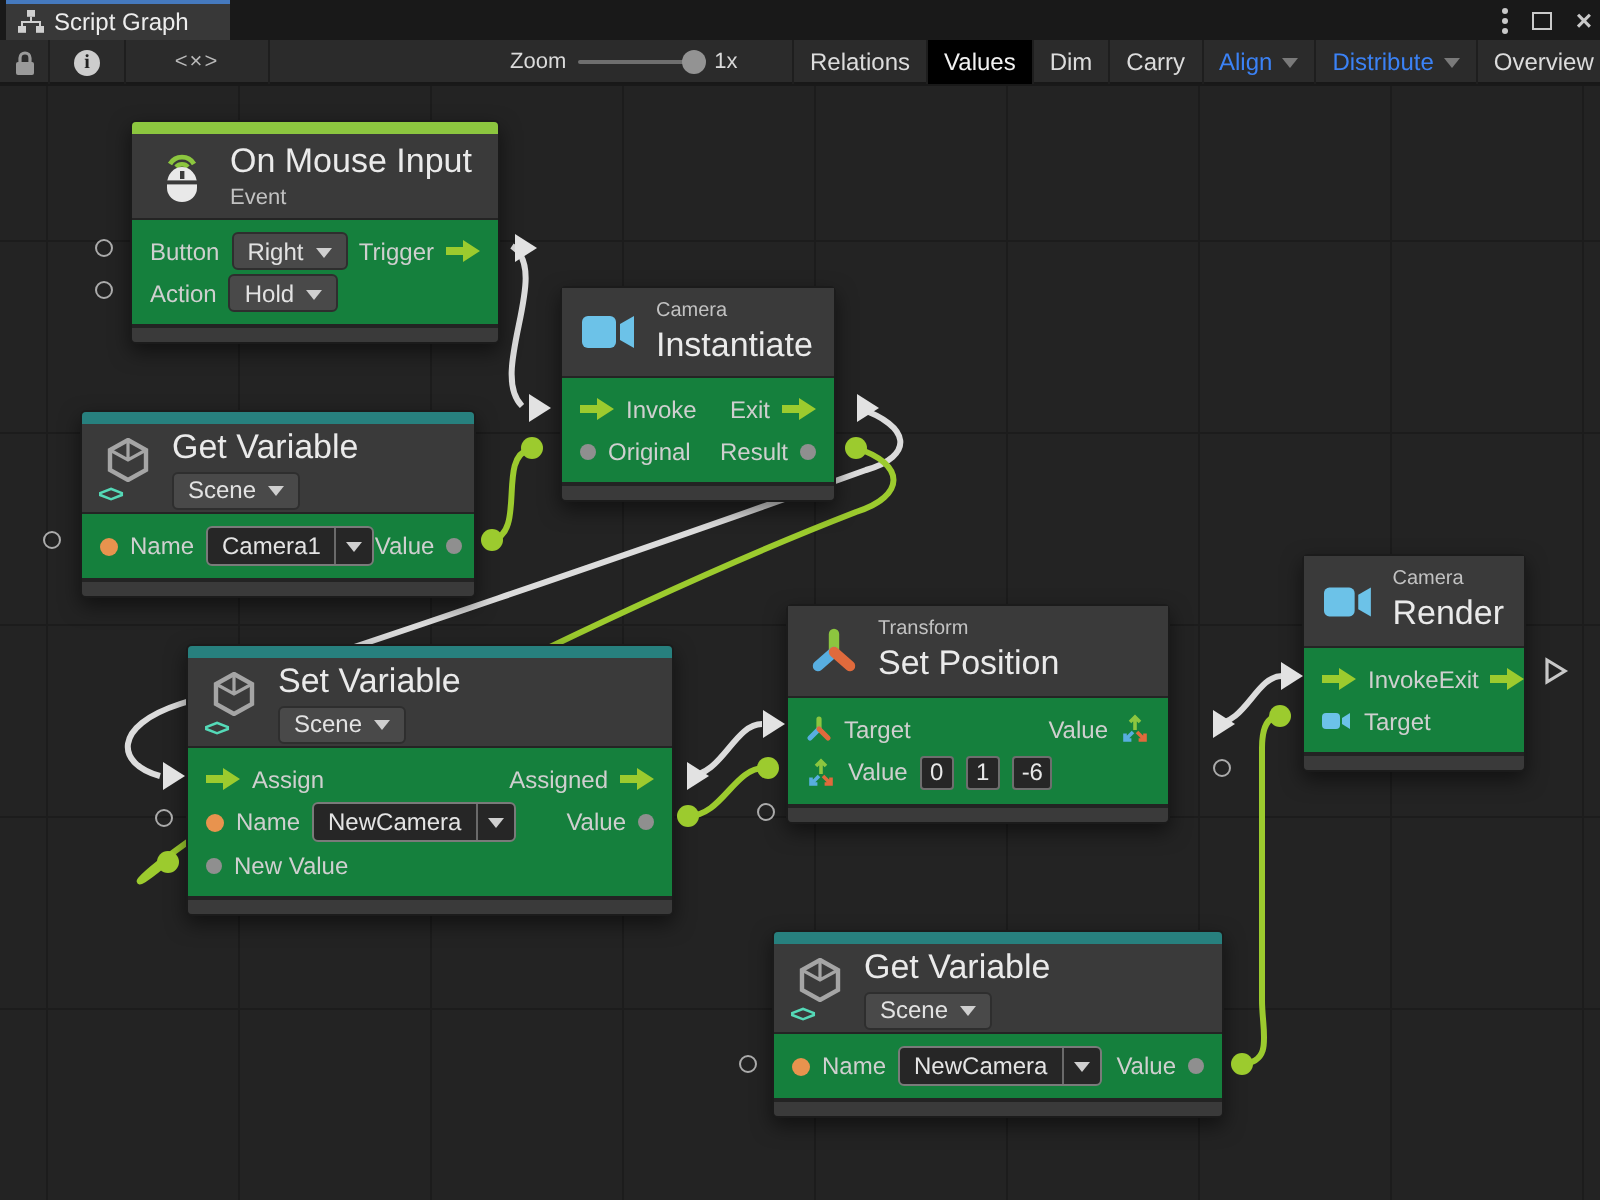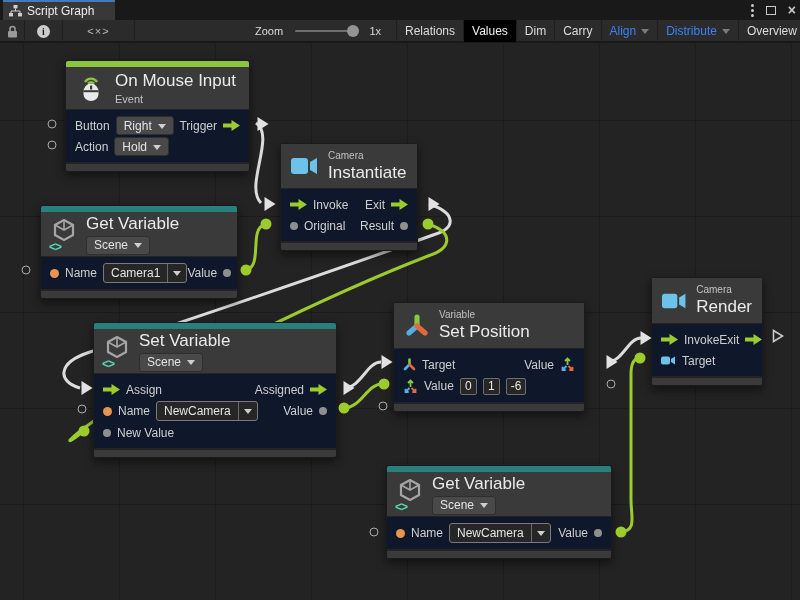--- a/index.html
+++ b/index.html
@@ -20,21 +20,21 @@
 
   
   #toolbar { position:absolute; top:20px; left:0; right:0; height:22px; background:#2B2B2B;
     border-bottom:1px solid #181818; z-index:20; }
   .tseg { position:absolute; top:0; height:22px; display:flex; align-items:center; justify-content:center;
     border-right:1px solid #1E1E1E; color:#C8C8C8; font-size:11px; }
   #seg-lock { left:0; width:25px; }
   #seg-info { left:25px; width:38px; }
   #seg-code { left:63px; width:72px; letter-spacing:1px; color:#B9B9B9; }
   #seg-graph { left:135px; width:120px; border-right:none; justify-content:flex-start; gap:6px; padding-left:6px; color:#DADADA; }
-  #seg-zoom  { left:255px; width:126px; border-right:none; justify-content:space-between; gap:6px; color:#DADADA; }
+  #seg-zoom  { left:255px; width:126px; border-right:none; justify-content:flex-start; gap:6px; color:#DADADA; }
   .zoom-track { position:relative; width:62px; height:2px; background:#6F6F6F; border-radius:1px; }
   .zoom-handle { position:absolute; right:-2px; top:-5px; width:12px; height:12px; background:#939393; border-radius:50%; }
   #toolbar-buttons { position:absolute; left:396px; top:0; right:0; height:22px; display:flex; overflow:hidden; }
   .tbtn { height:22px; display:flex; align-items:center; gap:5px; padding:0 8px; color:#DCDCDC;
     font-size:12px; border-left:1px solid #1E1E1E; white-space:nowrap; }
   .tbtn.active { background:#000000; color:#F2F2F2; }
   .tbtn.disabled { color:#3b82f6; }
   .caret { width:0; height:0; border:4px solid transparent; border-top:5px solid #CFCFCF; margin-top:5px; }
   .caret.dis { border-top-color:#7A7A7A; }
   .info-circle { width:13px; height:13px; border-radius:50%; background:#CDCDCD; color:#222;
@@ -53,21 +53,21 @@
   .node { position:absolute; z-index:3; background:#2C2C2C; border:1px solid #1B1B1B; border-radius:3px;
     box-shadow:0 4px 10px rgba(0,0,0,.5); }
   .colorbar { height:6px; border-radius:2px 2px 0 0; }
   .colorbar.teal { background:#27807E; }
   .colorbar.green { background:#8CC63F; }
   .nhead { background:#3A3A3A; display:flex; align-items:center; gap:9px; padding:5px 10px; }
   .nhead .tcol { display:flex; flex-direction:column; justify-content:center; gap:2px; }
   .ncat { color:#C2C2C2; font-size:10px; }
   .ntitle { color:#EAEAEA; font-size:17px; }
   .nsub { color:#C2C2C2; font-size:11px; }
-  .nbody { background:#0f172a; border-top:1px solid #242424; padding:5px 9px; }
+  .nbody { background:#15803d; border-top:1px solid #242424; padding:5px 9px; }
   .nfoot { height:9px; background:#3A3A3A; border-top:2px solid #232323; border-radius:0 0 2px 2px; }
   .row { display:flex; align-items:center; justify-content:space-between; height:21px; }
   .row.tall { height:22px; }
   .rl, .rr { display:flex; align-items:center; gap:6px; }
   .lab { color:#CFCFCF; font-size:12px; white-space:nowrap; }
   .dot-gray { width:8px; height:8px; border-radius:50%; background:#8F8F8F; }
   .dot-orange { width:9px; height:9px; border-radius:50%; background:#E8934E; }
 
   .dd { display:inline-flex; align-items:center; gap:6px; background:#494949; border:1px solid #2E2E2E;
     border-radius:3px; padding:1px 7px; color:#E2E2E2; font-size:12px; height:19px; }
@@ -359,21 +359,21 @@
   <div class="node" style="left:393px; top:302px; width:192px;">
     <div class="nhead" style="height:45px;">
       <svg width="26" height="26" viewBox="0 0 26 26">
         <g stroke-linecap="round" stroke-width="5.2">
           <line x1="13" y1="12" x2="13" y2="4" stroke="#8CC63F"></line>
           <line x1="13" y1="13" x2="5" y2="20" stroke="#58AEE0"></line>
           <line x1="13" y1="13" x2="21" y2="20" stroke="#E06A3C"></line>
         </g>
       </svg>
       <div class="tcol">
-        <span class="ncat">Variable</span>
+        <span class="ncat">Transform</span>
         <span class="ntitle">Set Position</span>
       </div>
     </div>
     <div class="nbody">
       <div class="row">
         <div class="rl">
           <svg width="13" height="13" viewBox="0 0 13 13">
             <g stroke-linecap="round" stroke-width="2.6">
               <line x1="6.5" y1="6" x2="6.5" y2="1.5" stroke="#8CC63F"></line>
               <line x1="6.5" y1="6.5" x2="2" y2="11" stroke="#58AEE0"></line>

